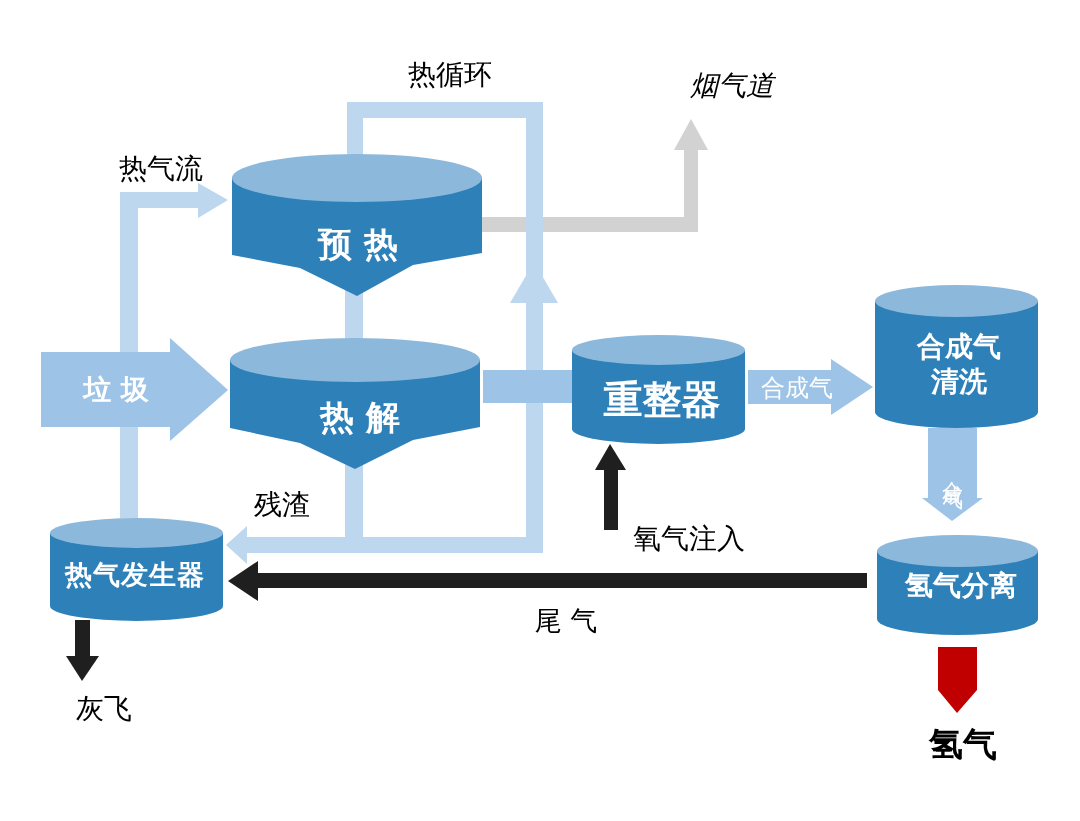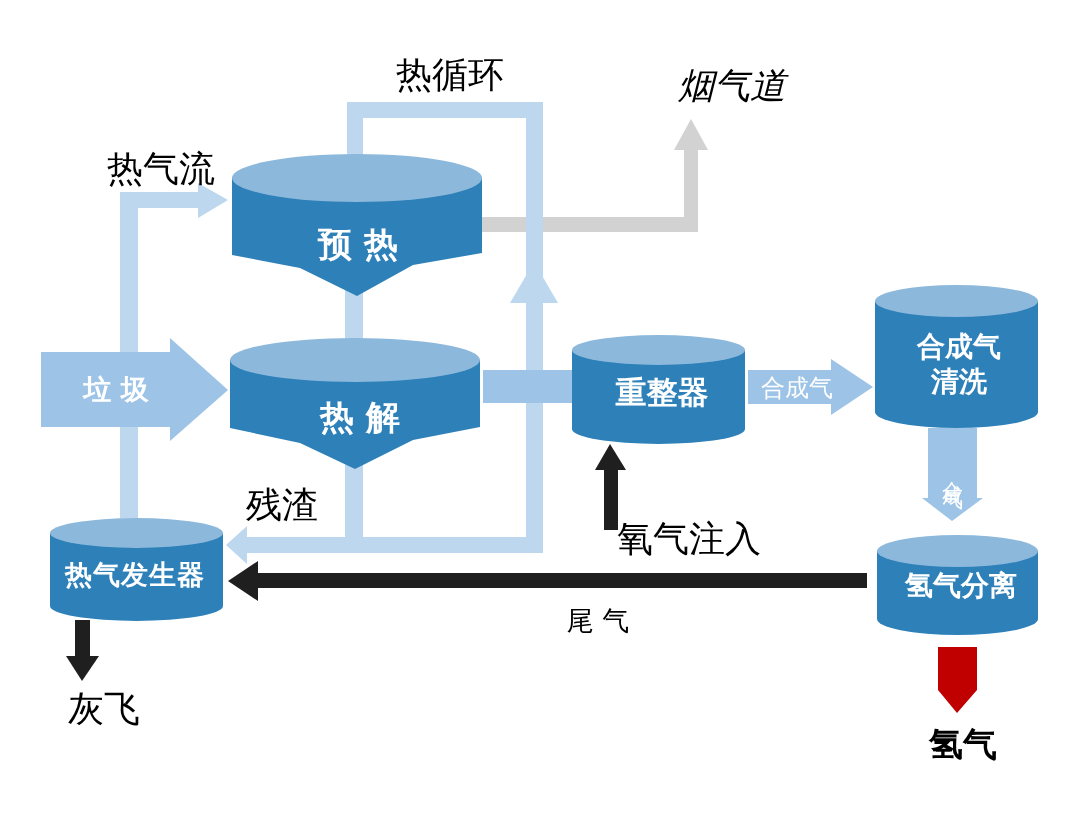--- a/index.html
+++ b/index.html
@@ -5,21 +5,21 @@
   html,body { margin:0; padding:0; background:#fff; }
   .canvas {
     position:relative; width:1080px; height:821px; background:#fff;
     font-family:"DejaVu Sans","Liberation Sans",sans-serif; overflow:hidden;
   }
   .canvas svg { position:absolute; left:0; top:0; }
   .lbl {
     position:absolute; transform:translate(-50%,-50%);
     white-space:nowrap; line-height:1.1; text-align:center;
   }
-  .dark  { color:#000; font-size:36px; }
+  .dark  { color:#000; font-size:28px; }
   .dark-bold { color:#000; font-weight:bold; font-size:34px; }
   .white-bold { color:#fff; font-weight:bold; }
   .white-reg  { color:#fff; }
   .big-tank-label { font-size:34px;margin-top:20px; }
   .mid-tank-label { font-size:28px; }
   .gen-label { font-size:27px; letter-spacing:1px; }
   .arrow-label { font-size:24px; }
   .v-label {
     writing-mode:vertical-rl; text-orientation:upright;
     font-size:21px; letter-spacing:4px;
@@ -93,28 +93,28 @@
     </g>
 
     <polygon points="938,647 977,647 977,690 957,713 938,690" fill="#C00000"></polygon>
   </svg>
 
   <div class="lbl dark" style="left:161px; top:169px;">热气流</div>
   <div class="lbl dark" style="left:450px; top:75px;">热循环</div>
   <div class="lbl dark" style="left:732px; top:86px;font-style:italic;">烟气道</div>
   <div class="lbl dark" style="left:282px; top:505px;">残渣</div>
   <div class="lbl dark" style="left:689px; top:491px;margin-top:48px;">氧气注入</div>
-  <div class="lbl dark" style="left:598px; top:621px; font-size:27px;">尾 气</div>
+  <div class="lbl dark" style="left:566px; top:621px; font-size:27px;">尾 气</div>
   <div class="lbl dark" style="left:104px; top:709px;">灰飞</div>
   <div class="lbl dark-bold" style="left:963px; top:745px;">氢气</div>
 
   <div class="lbl white-bold mid-tank-label" style="left:116px; top:390px;">垃 圾</div>
   <div class="lbl white-bold big-tank-label" style="left:358px; top:225px;">预 热</div>
   <div class="lbl white-bold big-tank-label" style="left:360px; top:398px;">热 解</div>
-  <div class="lbl white-bold mid-tank-label" style="left:662px; top:392px; font-size:31px;">重整器</div>
+  <div class="lbl white-bold mid-tank-label" style="left:662px; top:400px; font-size:39px;">重整器</div>
   <div class="lbl white-bold mid-tank-label" style="left:959px; top:347px;">合成气</div>
   <div class="lbl white-bold mid-tank-label" style="left:959px; top:382px;">清洗</div>
   <div class="lbl white-bold mid-tank-label" style="left:961px; top:586px;">氢气分离</div>
   <div class="lbl white-bold gen-label" style="left:135px; top:575px;text-align:right;">热气发生器</div>
 
   <div class="lbl white-reg arrow-label" style="left:797px; top:388px;">合成气</div>
   <div class="lbl white-reg v-label" style="left:952px; top:470px;">合成气</div>
 
 </div>
 

